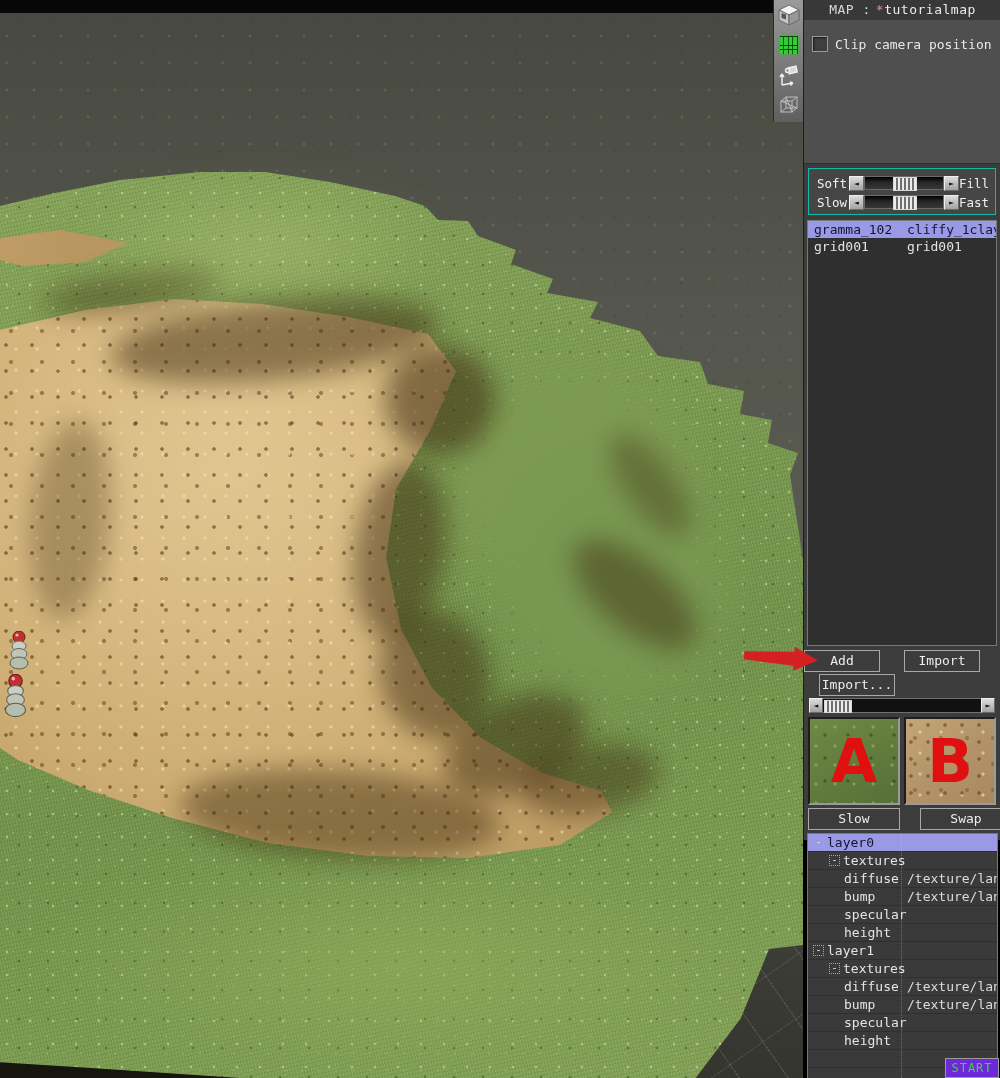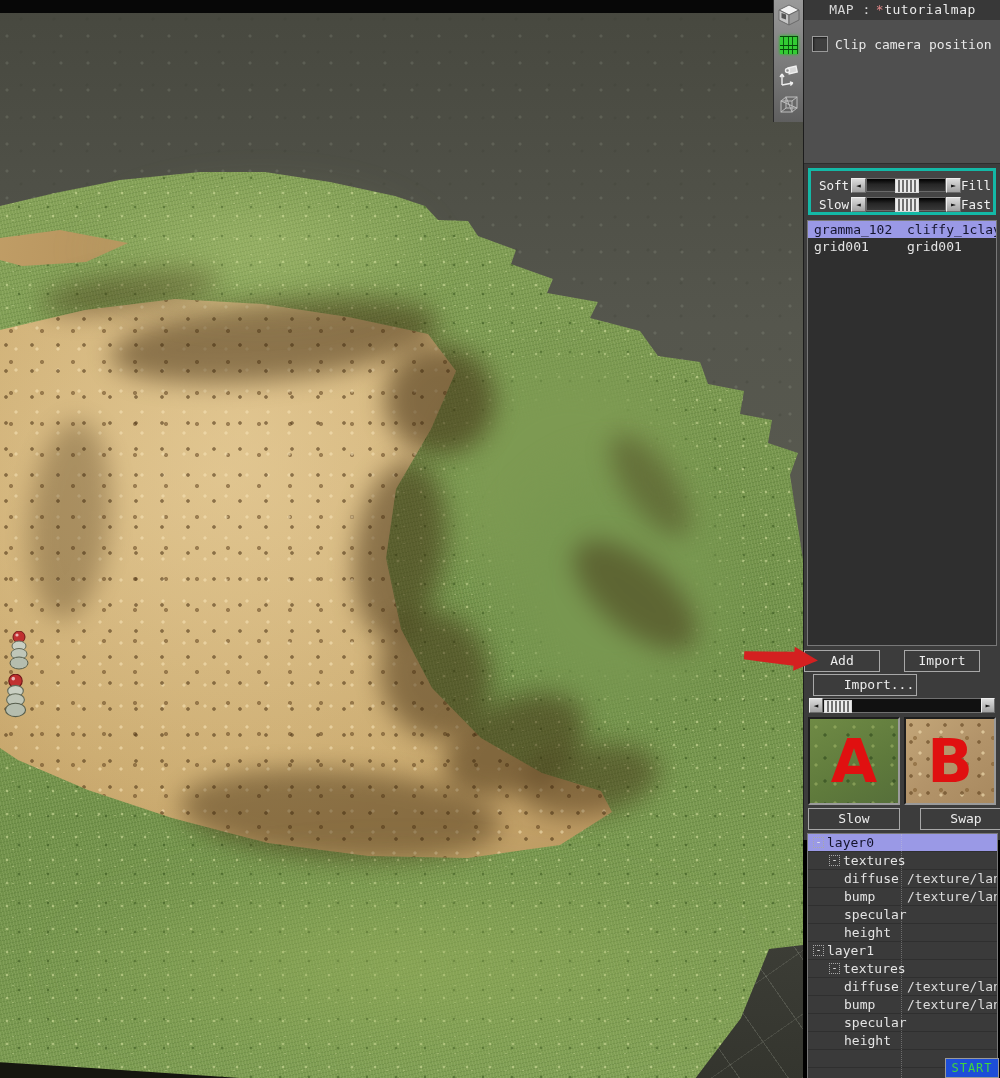--- a/index.html
+++ b/index.html
@@ -104,21 +104,21 @@
   #clip-box{width:14px;height:14px;background:#3f3f3f;border:1px solid #9a9a9a;
     box-shadow:inset 1px 1px 2px rgba(0,0,0,.6);}
 
   .btn{background:#3c3c3c;border:1px solid #a8a8a8;color:#ececec;text-align:center;
     line-height:20px;height:20px;box-sizing:content-box;cursor:default;white-space:nowrap;}
   .btn.sel{background:#cecece;color:#161616;border-color:#f0f0f0;}
   #mode-grid{left:4px;top:79px;width:188px;display:grid;
     grid-template-columns:92px 92px;column-gap:4px;row-gap:2px;}
   #mode-grid .btn{box-sizing:border-box;height:22px;line-height:20px;}
 
-  #slider-frame{left:4px;top:168px;width:188px;height:47px;border:3px solid #14b8a6;
+  #slider-frame{left:4px;top:168px;width:188px;height:47px;border:1px solid #14b8a6;
     box-sizing:border-box;background:#454545;padding-top:5px;}
   .srow{display:flex;align-items:center;height:18px;margin-bottom:1px;padding-left:2px;}
   .slabel{font-size:12.5px;color:#f0f0f0;}
   .slabel.r{width:36px;text-align:right;margin-right:2px;}
   .sarrow{width:15px;height:15px;background:linear-gradient(#dcdcdc,#a2a2a2);
     border:1px solid #efefef;border-right-color:#6a6a6a;border-bottom-color:#6a6a6a;
     box-sizing:border-box;color:#111;font-size:8px;line-height:13px;text-align:center;}
   .strack{position:relative;width:80px;height:14px;margin:0;
     background:linear-gradient(#000,#262626 45%,#383838);border:1px solid #6a6a6a;
     box-sizing:border-box;}
@@ -127,21 +127,21 @@
     border:1px solid #d8d8d8;}
 
   #tex-list{left:3px;top:220px;width:190px;height:426px;background:#2f2f2f;
     border:1px solid #787878;box-sizing:border-box;overflow:hidden;}
   .lrow{height:17px;line-height:17px;padding-left:6px;color:#e4e4e4;white-space:nowrap;}
   .lrow.sel{background:#9a99e6;color:#14142c;}
   .lc1{display:inline-block;width:93px;}
 
   #btn-add{left:0;top:650px;width:74px;}
   #btn-delete{left:100px;top:650px;width:74px;}
-  #btn-import{left:9px;top:674px;width:74px;padding-left:28px;}
+  #btn-import{left:15px;top:674px;width:74px;}
   #btn-fill{left:4px;top:808px;width:90px;}
   #btn-swap{left:116px;top:808px;width:90px;}
 
   #scrollbar{left:5px;top:698px;width:186px;height:15px;display:flex;}
   #scrollbar .sarrow{width:14px;height:15px;line-height:13px;}
   #sb-zone{position:relative;flex:1;background:#111;border:1px solid #707070;
     border-left:none;border-right:none;box-sizing:border-box;}
   #sb-thumb{position:absolute;left:1px;top:1px;width:26px;height:11px;
     background:repeating-linear-gradient(90deg,#ececec 0 2px,#707070 2px 4px);
     border:1px solid #d8d8d8;}
@@ -172,21 +172,21 @@
   .trow.sel{background:#9a99e6;color:#14142c;}
   .trow.sel .tlabel,.trow.sel .tval{color:#14142c;}
   .tind{display:inline-block;height:1px;}
   .tbox{width:11px;height:11px;box-sizing:border-box;border:1px dotted #a8a8a8;
     font-size:10px;line-height:8px;text-align:center;color:#e8e8e8;margin-right:3px;flex:none;}
   .tlabel{color:#e4e4e4;}
   .tval{position:absolute;left:99px;color:#dcdcdc;}
   #tree-vsep{position:absolute;left:93px;top:0;height:100%;width:0;
     border-left:1px dotted rgba(205,205,205,.35);pointer-events:none;}
 
-  #start-btn{left:141px;top:1058px;width:54px;height:20px;background:#1d4ed8;
+  #start-btn{left:141px;top:1058px;width:54px;height:20px;background:#6d28d9;
     border:1px solid #9a9a9a;box-sizing:border-box;color:#3fd43f;font-size:12px;
     letter-spacing:1px;text-align:center;line-height:18px;}
 
   #red-arrow{left:744px;top:645px;z-index:60;}
 </style>
 </head>
 <body>
 
 <div id="viewport" class="abs">
   <div id="vp-backdrop" class="abs"></div>

